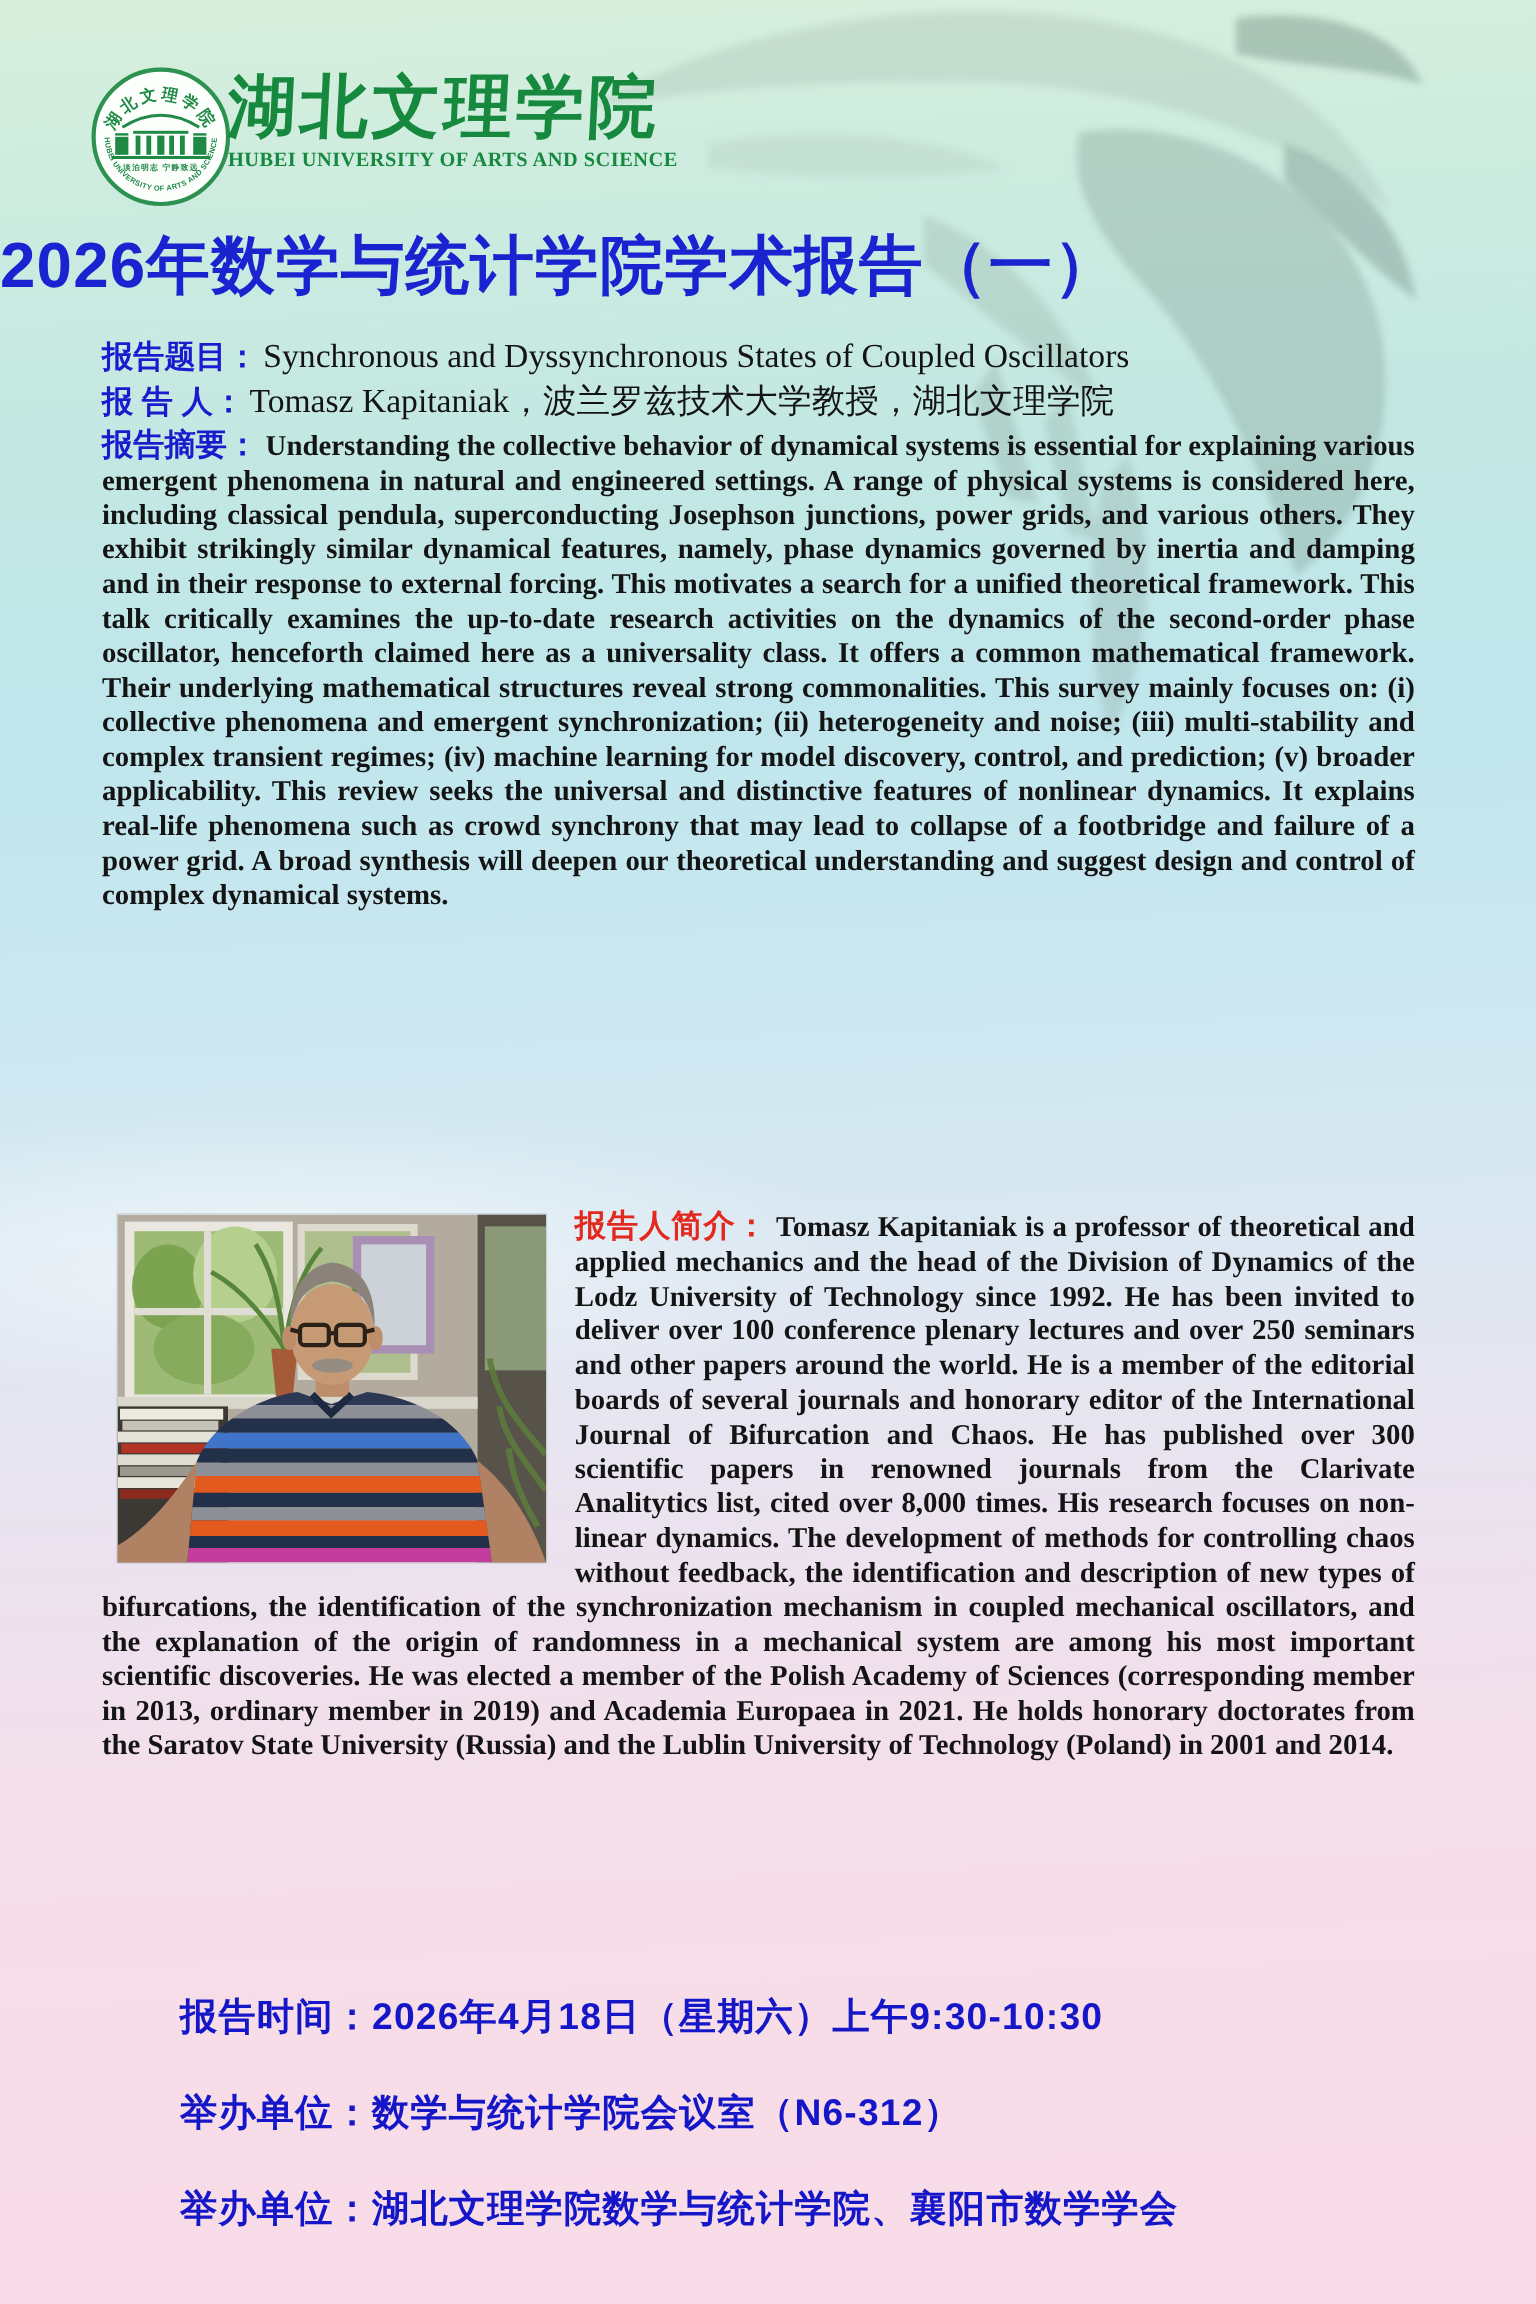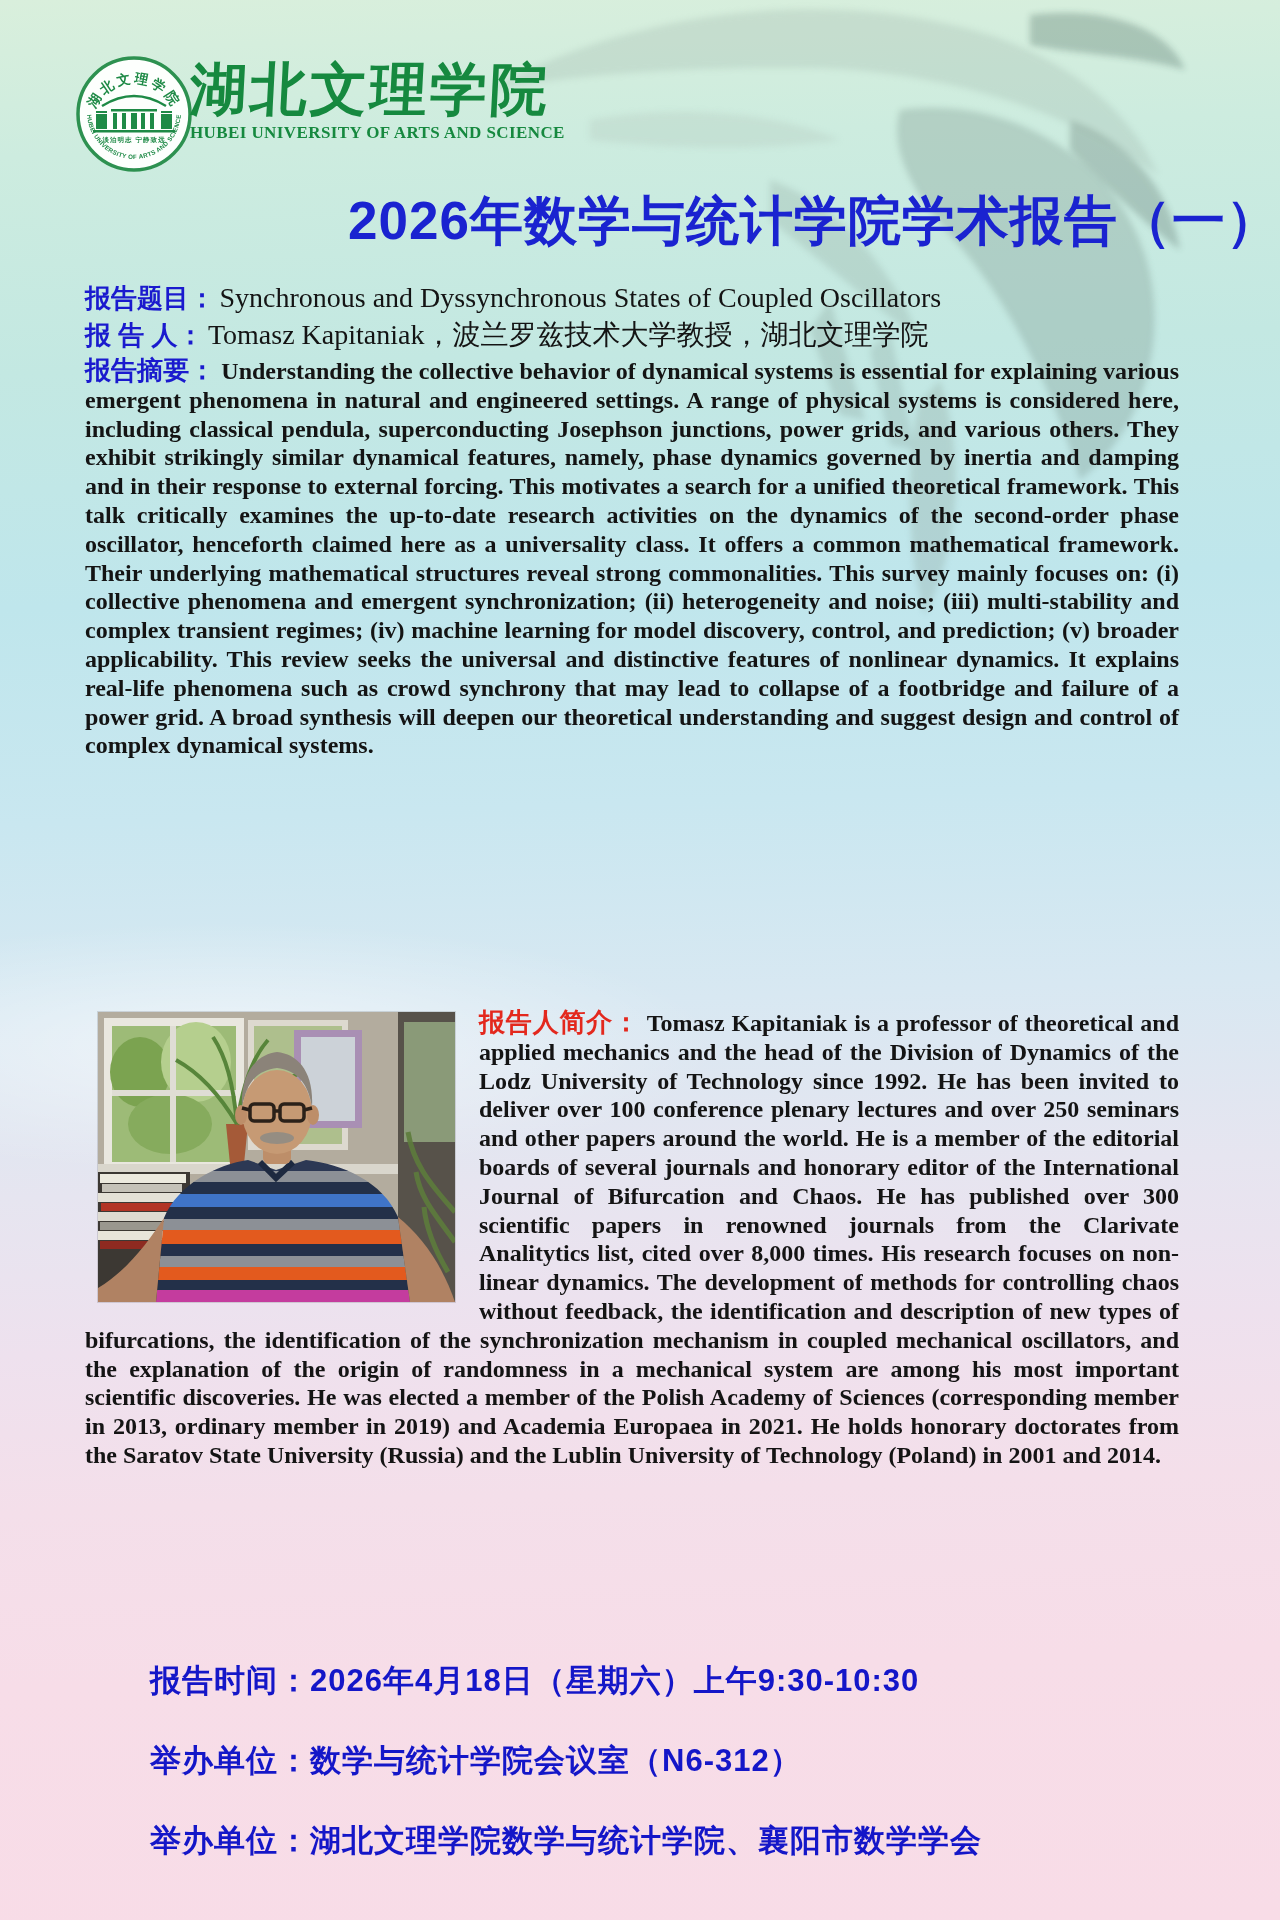--- a/index.html
+++ b/index.html
@@ -13,29 +13,29 @@
   }
   .streak{position:absolute;left:0;top:880px;width:1280px;height:420px;
     background:radial-gradient(ellipse 700px 180px at 18% 40%, rgba(255,255,255,.55), rgba(255,255,255,0) 70%);
     pointer-events:none;}
   
   .logo{position:absolute;left:74px;top:54px;width:120px;height:120px;}
   .brand{position:absolute;left:190px;top:58px;width:620px;}
   .brand-cn{font-size:57px;font-weight:bold;color:#16893f;letter-spacing:3px;transform:skewX(-3deg);line-height:62px;}
   .brand-en{margin-top:3px;font-size:17px;font-weight:bold;color:#16893f;
     font-family:"Liberation Serif",serif;letter-spacing:0.4px;}
-  .main-title{position:absolute;left:0;top:186px;width:1280px;text-align:right;
+  .main-title{position:absolute;left:0;top:186px;width:1280px;text-align:left;
     font-size:53px;font-weight:900;color:#1a23d0;letter-spacing:1px;}
   
   .bird{position:absolute;left:470px;top:0;width:720px;height:640px;opacity:.5;pointer-events:none;}
   
   .content{position:absolute;left:85px;top:282px;width:1094px;}
   .field-row{line-height:31px;margin-bottom:2px;}
   .lbl-blue{color:#1a1ace;font-weight:bold;font-size:26px;font-family:Liberation Sans, sans-serif;}
-  .lbl-red{color:#e3281d;font-weight:bold;font-size:26px;font-family:Liberation Sans, sans-serif;}
+  .lbl-red{color:#e3281d;font-weight:bold;font-size:26px;font-family:Liberation Serif, serif;}
   .val{color:#141414;font-weight:normal;font-size:28px;font-family:"Liberation Serif",serif;}
   .para{margin:2px 0 0 0;text-align:justify;color:#141414;font-weight:bold;
     font-size:24px;line-height:28.8px;font-family:"Liberation Serif",serif;}
   
   .bio{position:absolute;left:85px;top:1006px;width:1094px;}
   .photo{float:left;width:357px;height:290px;margin:6px 24px 14px 13px;
     box-shadow:0 0 0 1px rgba(0,0,0,.12);}
   
   .footer{position:absolute;left:150px;top:1664px;width:1000px;}
   .footer-row{margin-bottom:46px;font-size:31px;font-weight:bold;color:#1416c8;letter-spacing:1px;line-height:34px;}

